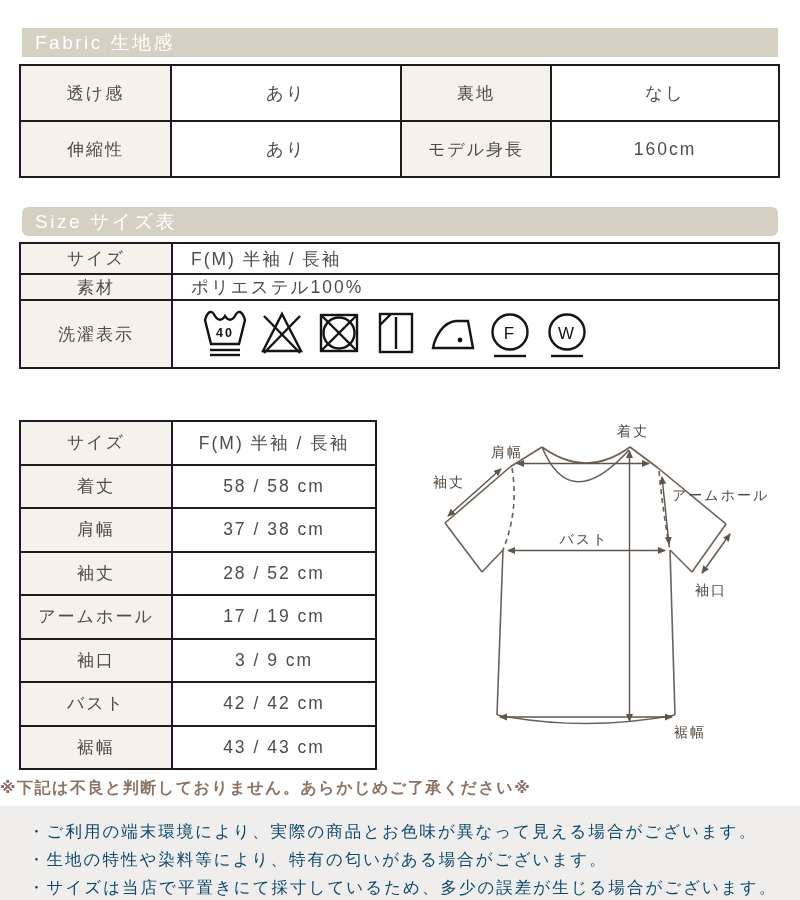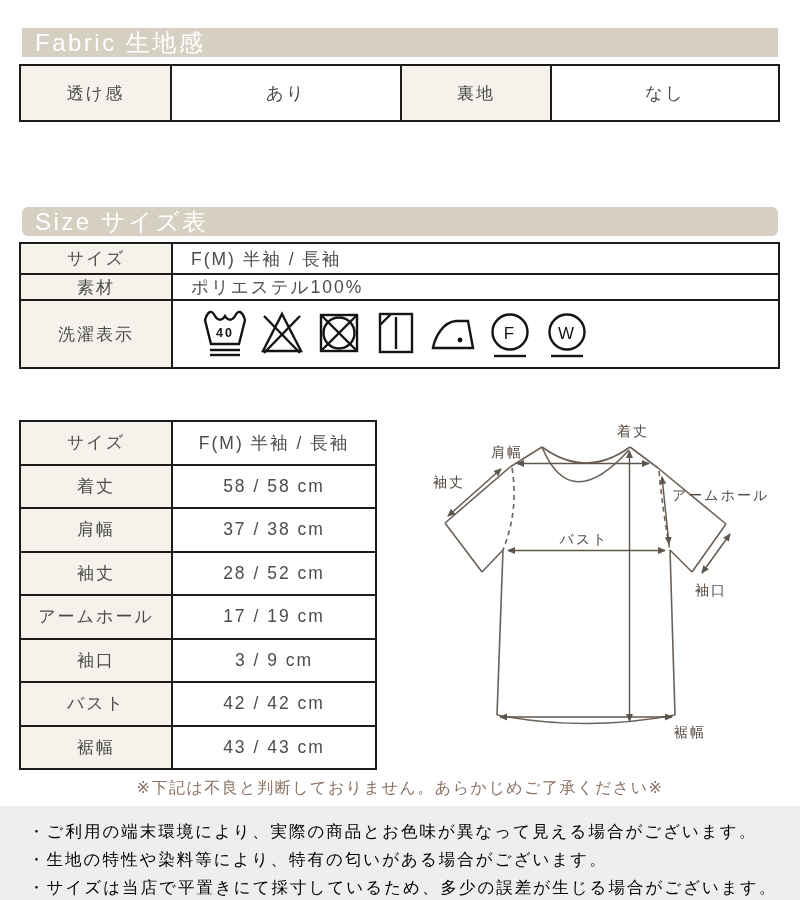--- a/index.html
+++ b/index.html
@@ -7,21 +7,21 @@
     width:800px;height:900px;
     font-family:"Liberation Sans","DejaVu Sans",sans-serif;
     background:#ffffff;
   }
   .page{position:relative;width:800px;height:900px;background:#ffffff;overflow:hidden;}
 
   
   .section-bar{
     position:absolute;left:22px;width:756px;height:29px;
     background:#d6d0c3;color:#ffffff;
-    font-size:24px;line-height:29px;letter-spacing:2.5px;
+    font-size:19px;line-height:29px;letter-spacing:2.5px;
     padding-left:13px;box-sizing:border-box;font-weight:500;
   }
   .bar-fabric{top:28px;}
   .bar-size{top:207px;border-radius:6px;}
 
   
   table.tbl{
     position:absolute;border-collapse:collapse;table-layout:fixed;
     background:#ffffff;
   }
@@ -55,29 +55,29 @@
   
   .diagram{position:absolute;left:400px;top:415px;}
   .diagram .shirt{fill:none;stroke:#6b6158;stroke-width:1.6;}
   .diagram .dash{stroke-dasharray:5 4;}
   .diagram .meas{fill:none;stroke:#5f554b;stroke-width:1.4;}
   .diagram text{fill:#554a40;font-size:14px;letter-spacing:2px;}
 
   
   .notice-title{
     position:absolute;left:0;top:778px;width:800px;
-    text-align:center;color:#8b7263;font-size:16px;letter-spacing:1.5px;font-weight:400;
+    color:#8b7263;font-size:16px;letter-spacing:1.5px;font-weight:700;
   }
   .notes-box{
     position:absolute;left:0;top:806px;width:800px;height:94px;
     background:#efeeec;box-sizing:border-box;
     padding:11px 0 0 28px;
   }
   .notes-box .note{
-    color:#000000;font-size:16.5px;letter-spacing:2px;line-height:28px;
+    color:#0c4a6e;font-size:16.5px;letter-spacing:2px;line-height:28px;
     white-space:nowrap;
   }
 </style>
 </head>
 <body>
 
 <div class="page">
 
   <div class="section-bar bar-fabric">
     <span>Fabric 生地感</span>
@@ -89,20 +89,26 @@
         <col style="width:230px">
         <col style="width:150px">
         <col>
       </colgroup>
     <tbody>
       <tr>
         <td class="lbl">透け感</td>
         <td class="val">あり</td>
         <td class="lbl">裏地</td>
         <td class="val">なし</td>
+      </tr>
+      <tr>
+        <td class="lbl">伸縮性</td>
+        <td class="val">あり</td>
+        <td class="lbl">モデル身長</td>
+        <td class="val">160cm</td>
       </tr>
     </tbody>
   </table>
 
   <div class="section-bar bar-size">
     <span>Size サイズ表</span>
   </div>
 
   <table class="tbl spec-tbl">
     <colgroup>

